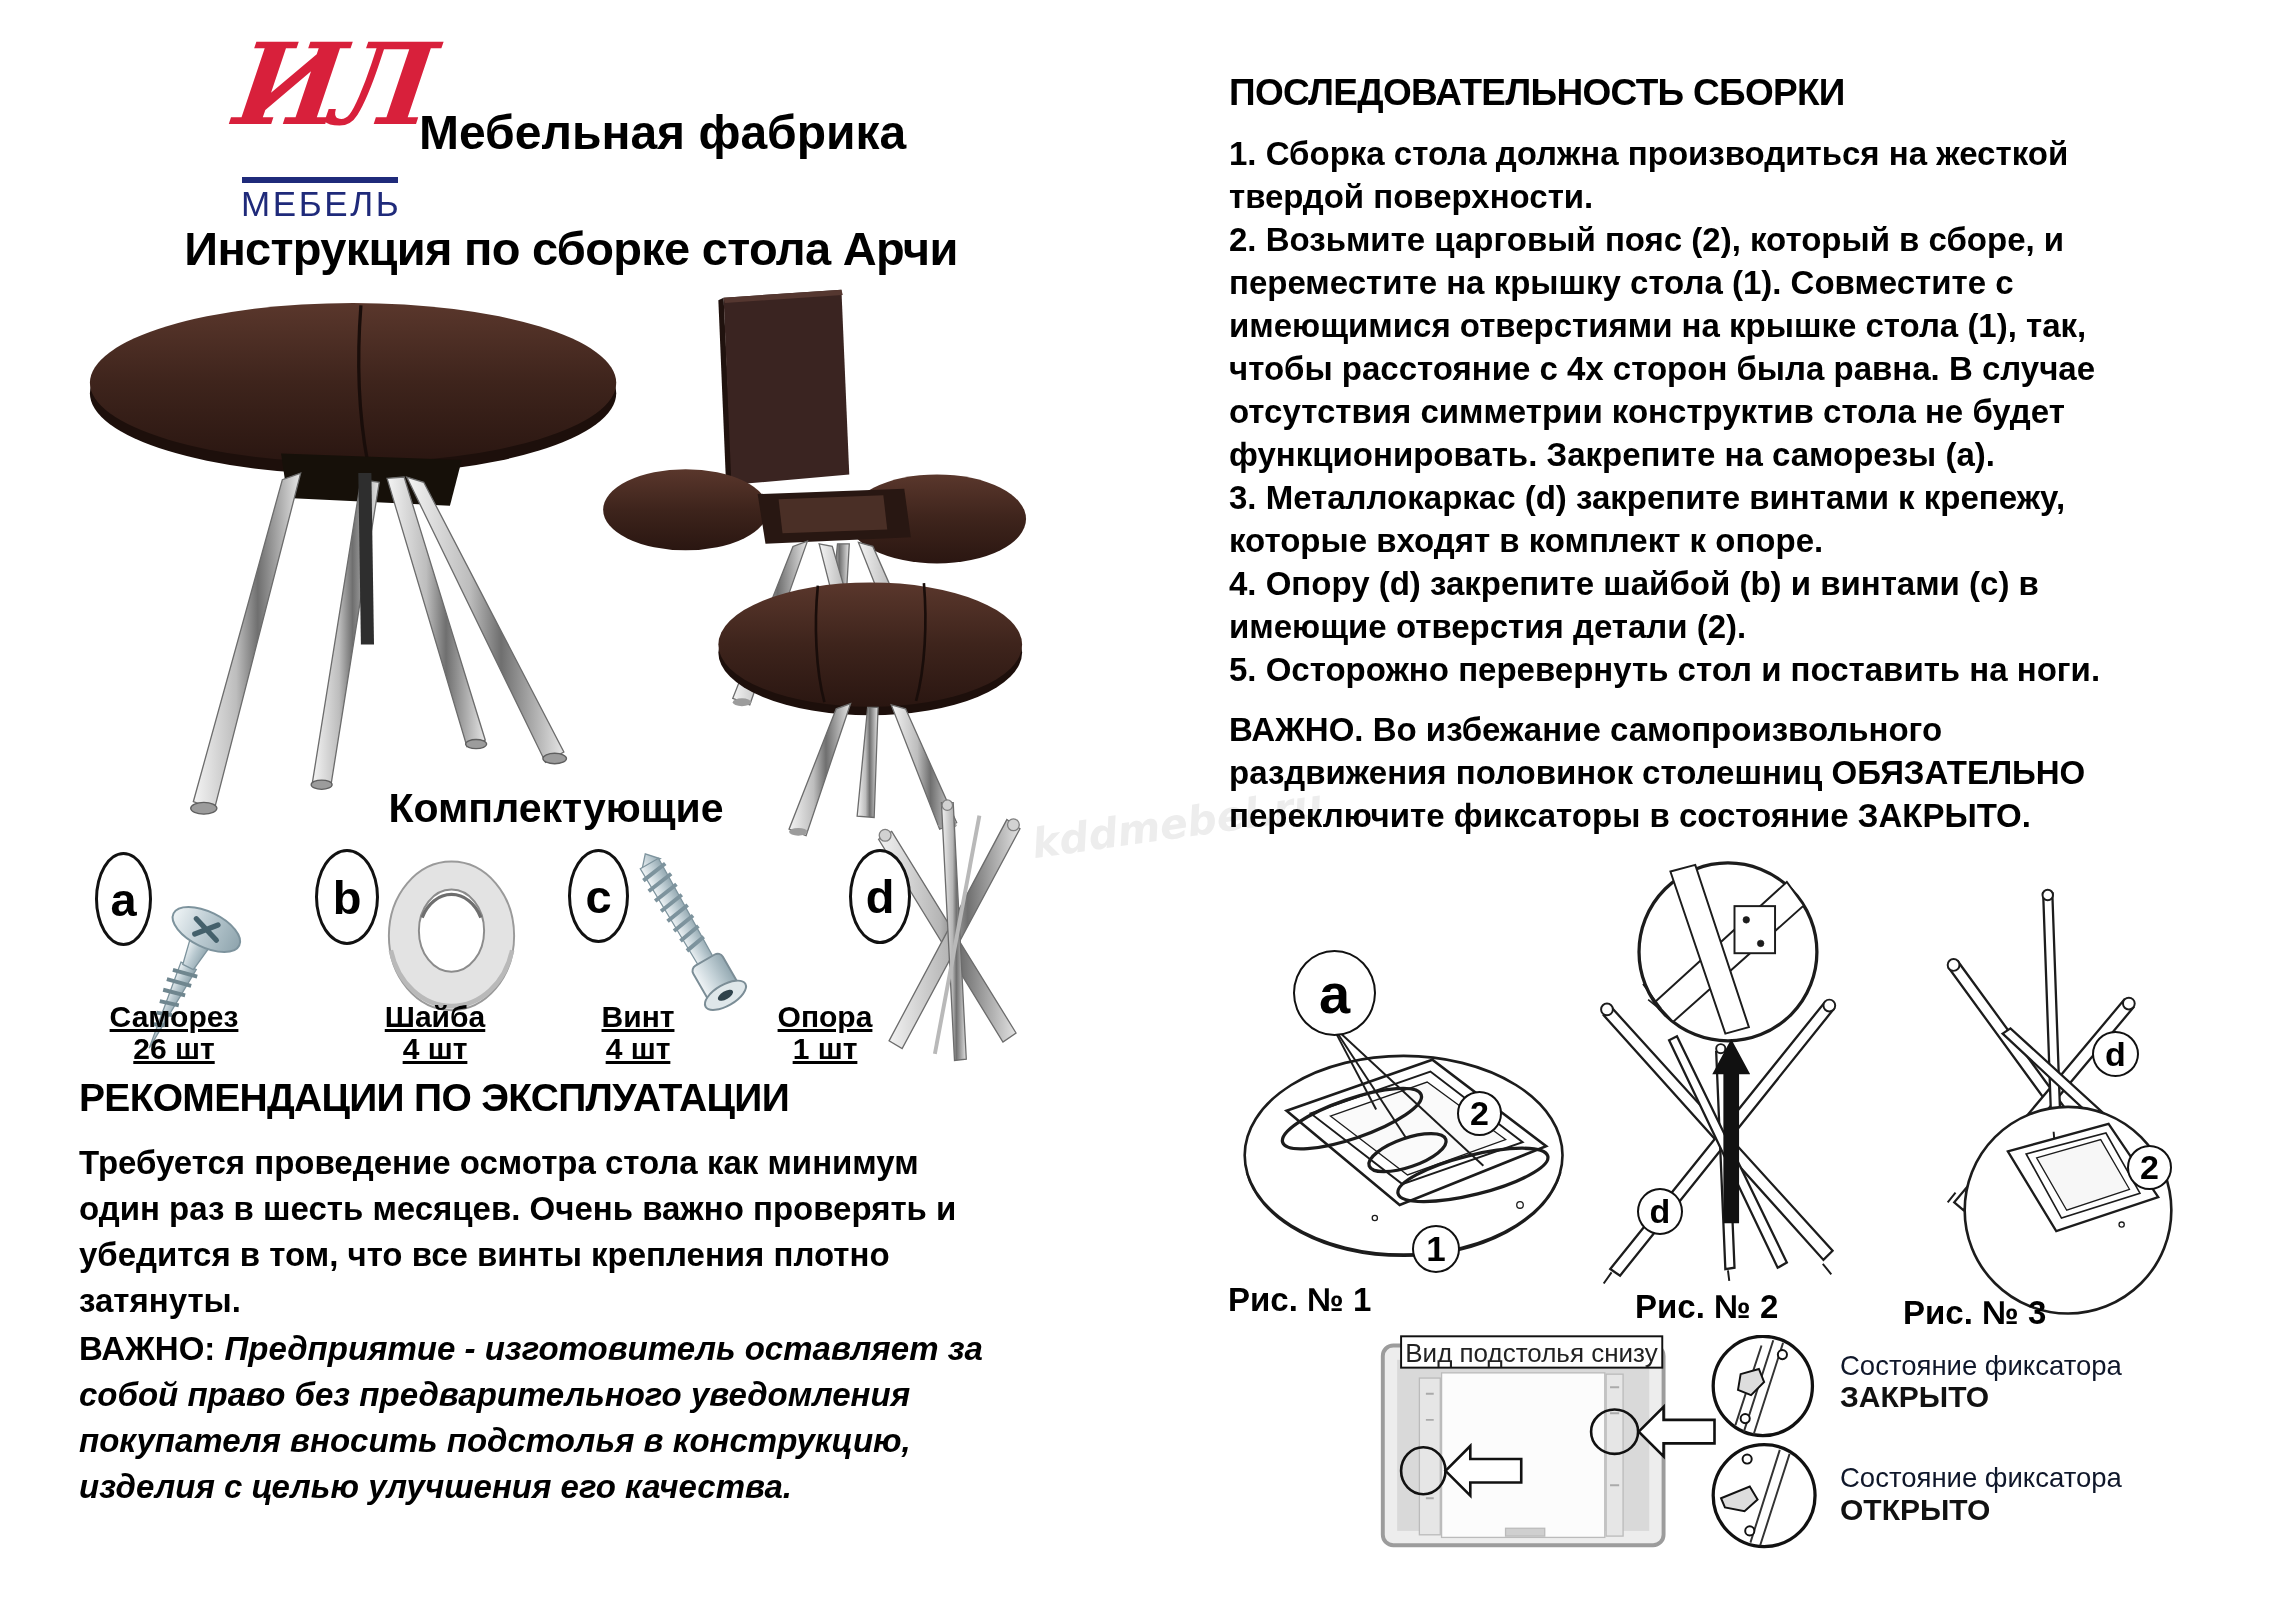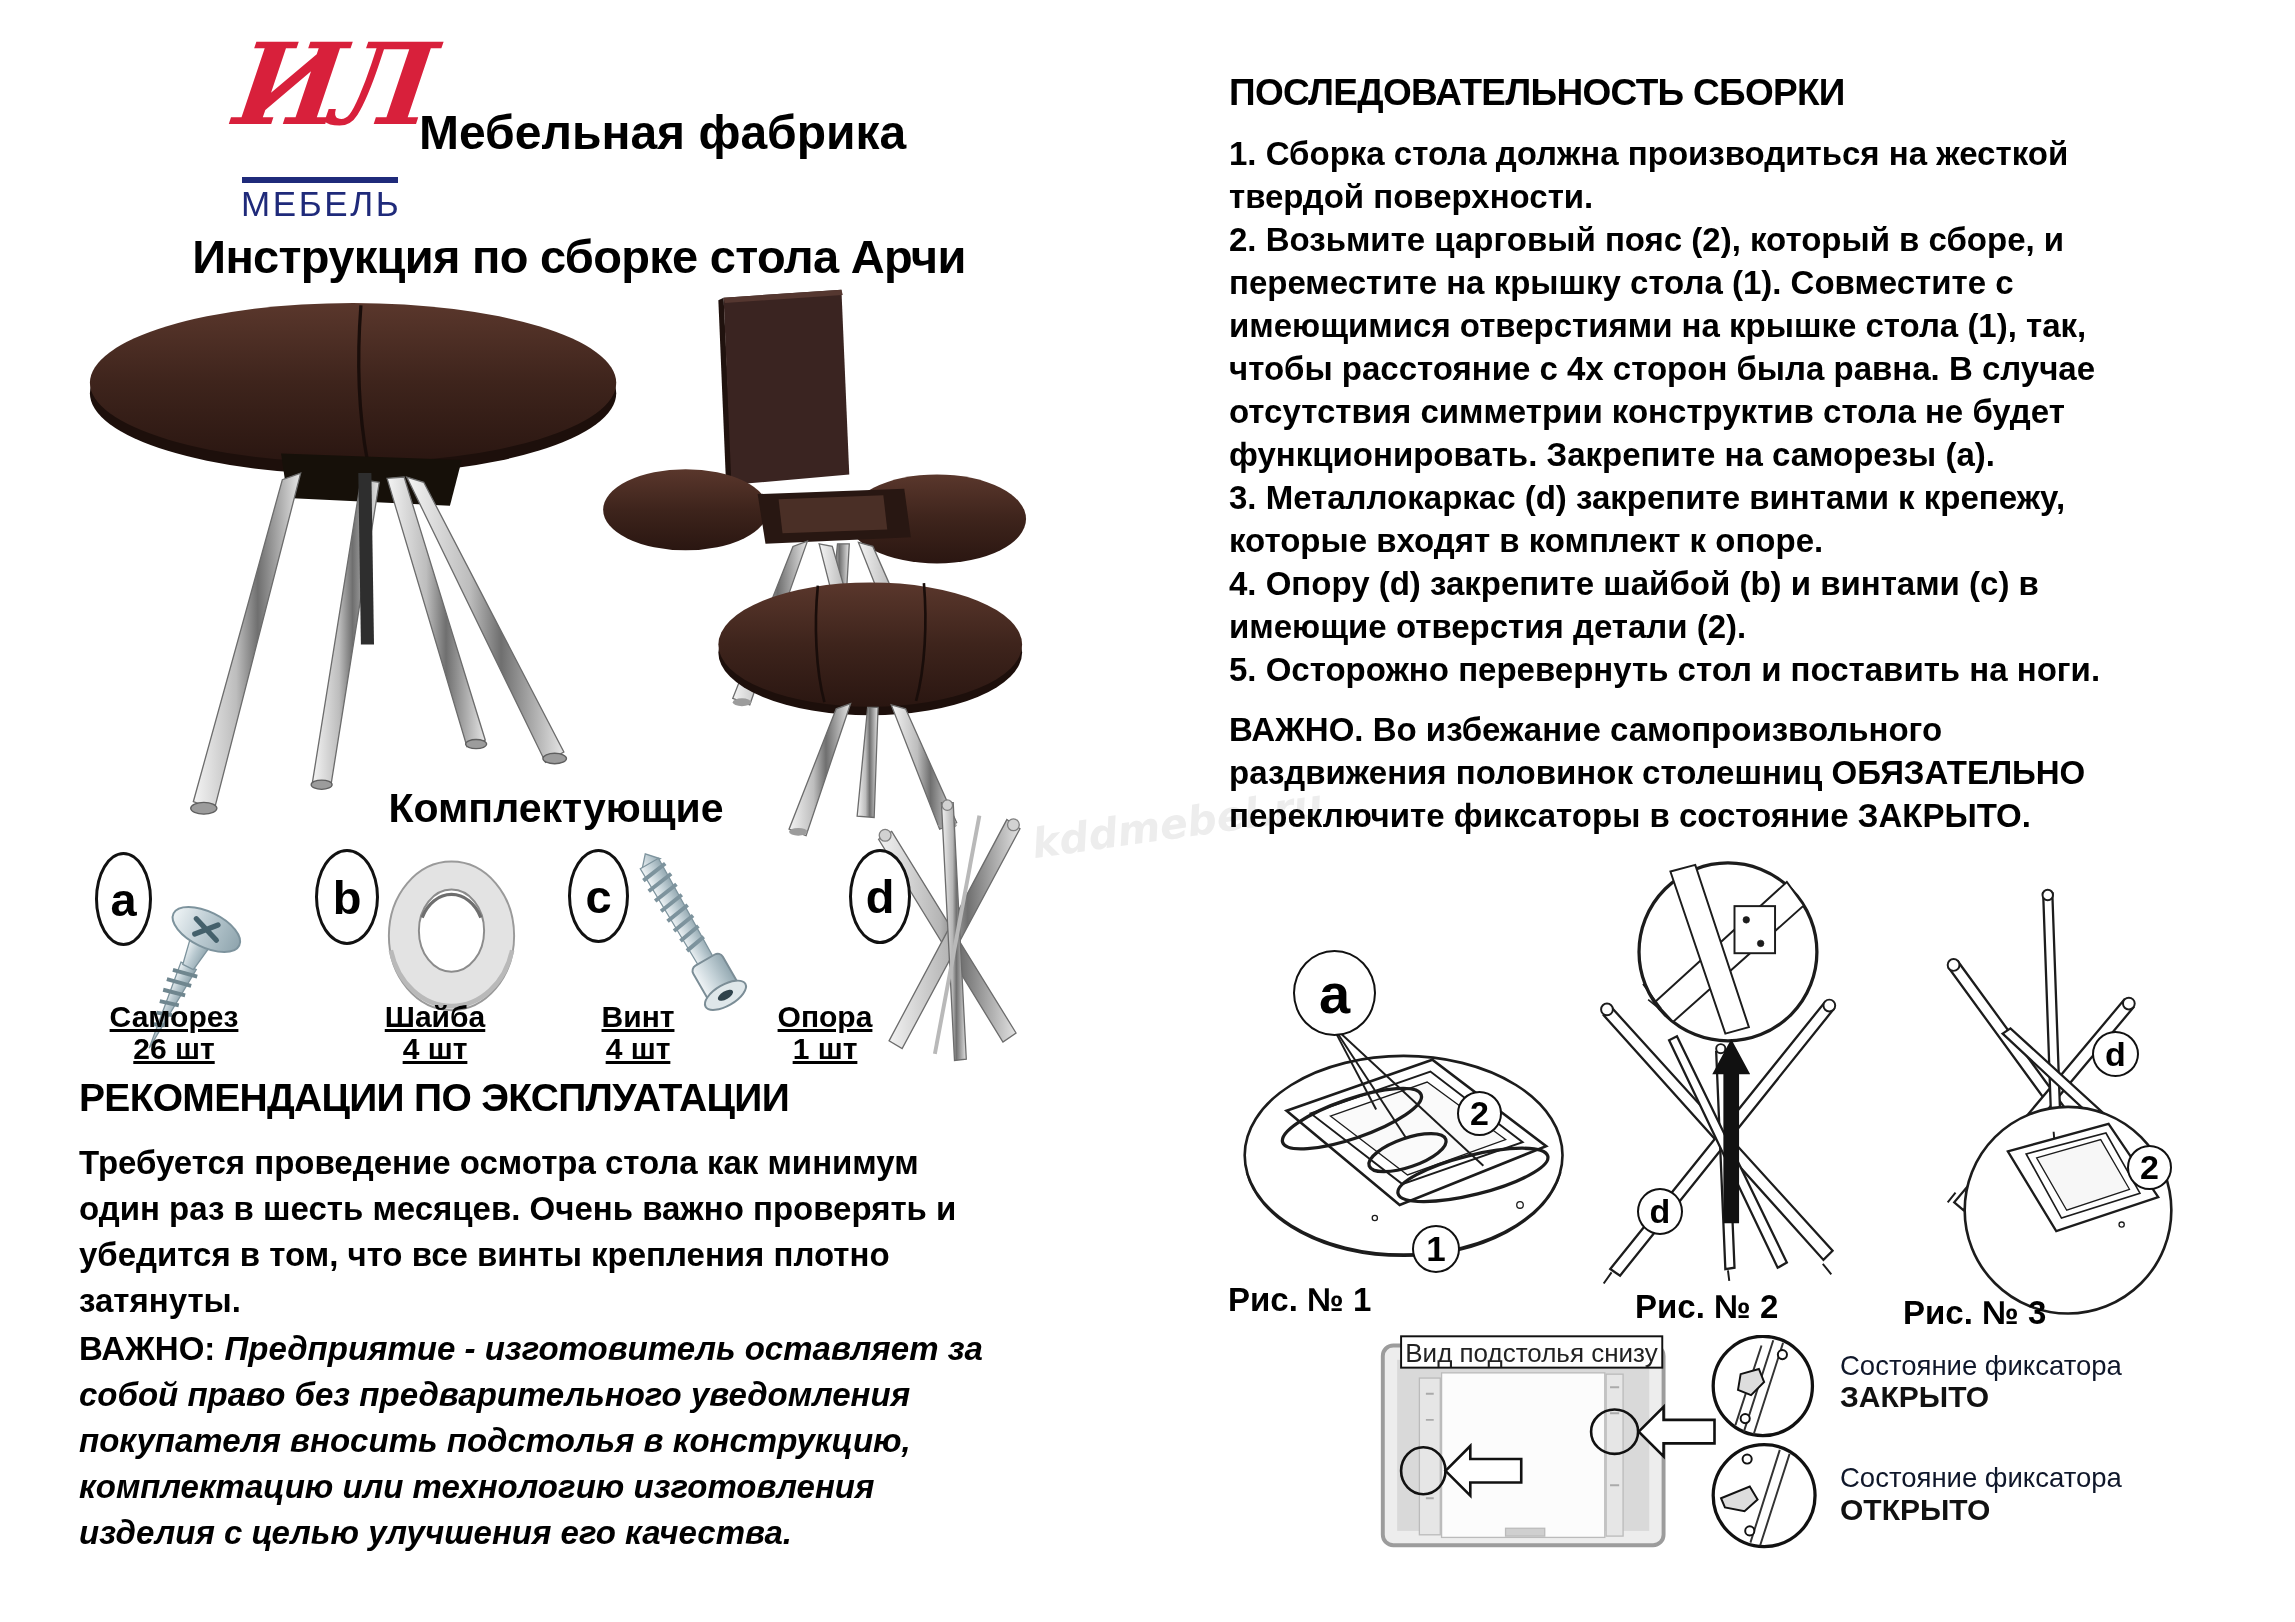--- a/index.html
+++ b/index.html
@@ -48,21 +48,21 @@
 <body>
 
 <div class="page">
 
   <div class="abs watermark">kddmebel.ru</div>
 
   <div class="abs logo-il">ИЛ</div>
   <div class="abs logo-rule"></div>
   <div class="abs logo-mebel">МЕБЕЛЬ</div>
   <div class="abs factory">Мебельная фабрика</div>
-  <h1 class="abs doc-title" style="margin:16px">Инструкция по сборке стола Арчи</h1>
+  <h1 class="abs doc-title" style="margin:8px">Инструкция по сборке стола Арчи</h1>
 
   <svg class="abs" style="left:65px;top:278px" width="982" height="563" viewBox="0 0 1500 860">
     <defs>
       <linearGradient id="gTop" x1="0" y1="0" x2="0" y2="1">
         <stop offset="0" stop-color="#5a372c"></stop>
           <stop offset="0.5" stop-color="#3e241c"></stop>
           <stop offset="1" stop-color="#2a1611"></stop>
       </linearGradient>
       <linearGradient id="gLeg" x1="0" y1="0" x2="1" y2="0">
         <stop offset="0" stop-color="#f4f4f4"></stop>
@@ -203,21 +203,20 @@
   <div class="abs" style="left:79px;top:1140px">
     <div class="l-line">Требуется проведение осмотра стола как минимум</div>
     <div class="l-line">один раз в шесть месяцев. Очень важно проверять и</div>
     <div class="l-line">убедится в том, что все винты крепления плотно</div>
     <div class="l-line">затянуты.</div>
   </div>
   <div class="abs" style="left:79px;top:1326px">
     <div class="l-line"><span>ВАЖНО:</span> <span class="ital">Предприятие - изготовитель оставляет за</span></div>
     <div class="l-line ital">собой право без предварительного уведомления</div>
     <div class="l-line ital">покупателя вносить подстолья в конструкцию,</div>
-    <div class="l-line ital">комплектацию или технологию изготовления</div>
     <div class="l-line ital">изделия с целью улучшения его качества.</div>
   </div>
 
   <h2 class="abs asm-heading" style="margin:0">ПОСЛЕДОВАТЕЛЬНОСТЬ СБОРКИ</h2>
   <div class="abs" style="left:1229px;top:132px">
     <div class="r-line">1. Сборка стола должна производиться на жесткой</div>
     <div class="r-line">твердой поверхности.</div>
     <div class="r-line">2. Возьмите царговый пояс (2), который в сборе, и</div>
     <div class="r-line">переместите на крышку стола (1). Совместите с</div>
     <div class="r-line">имеющимися отверстиями на крышке стола (1), так,</div>

